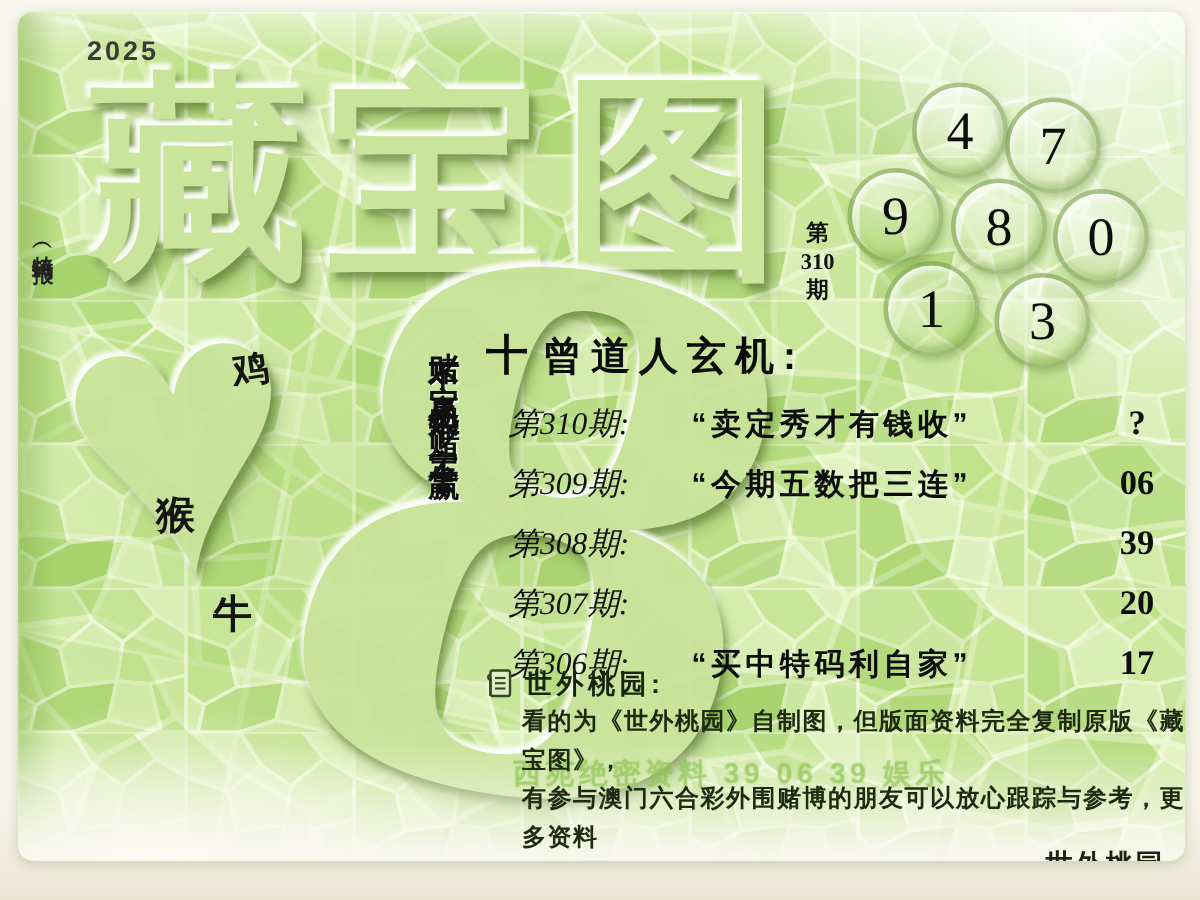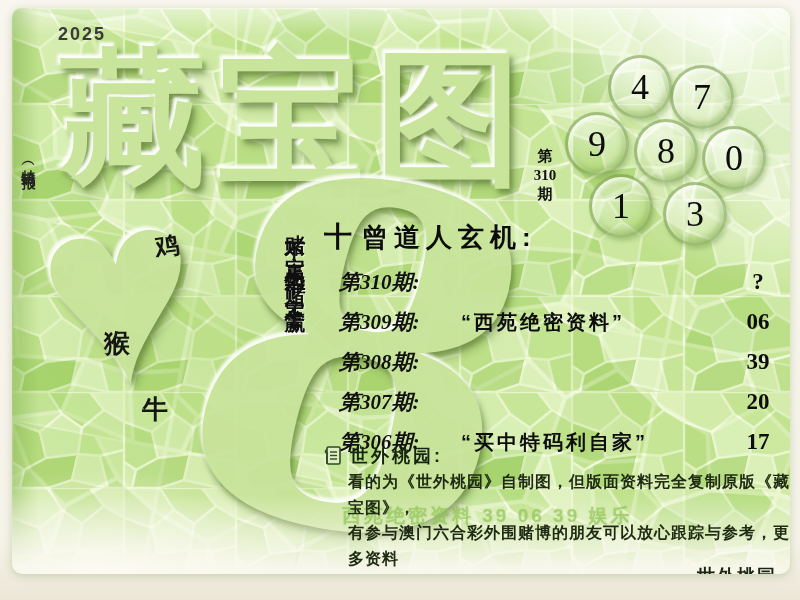--- a/index.html
+++ b/index.html
@@ -94,21 +94,21 @@
   .ball.b4{left:690px;top:118px;}
   .ball.b5{left:577px;top:166px;}
   .ball.b6{left:651px;top:174px;}
   
   .mystery-head{position:absolute;left:312px;top:210px;z-index:3;font-size:26px;font-weight:bold;color:#0c0c0c;letter-spacing:6px;display:flex;align-items:center;}
   .cross{font-size:28px;margin-right:10px;letter-spacing:0;}
   .rows{position:absolute;left:327px;top:254px;z-index:3;width:452px;}
   .row{position:relative;height:40px;display:flex;align-items:center;}
   .row .lab{
     width:108px;font-family:"Liberation Serif","DejaVu Serif",serif;
-    font-size:21px;font-weight:bold;font-style:italic;color:#111;
+    font-size:21px;font-weight:normal;font-style:italic;color:#111;
   }
   .row .phrase{font-size:20px;font-weight:bold;letter-spacing:3px;color:#0d0d0d;margin-left:14px;}
   .row .res{
     position:absolute;right:8px;width:50px;text-align:center;
     font-family:"Liberation Serif","DejaVu Serif",serif;
     font-size:23px;font-weight:bold;color:#0d0d0d;
   }
   
   .notes-head{position:absolute;left:312px;top:436px;z-index:3;display:flex;align-items:center;font-size:18px;font-weight:bold;letter-spacing:3px;color:#15250e;}
   .scroll-ic{width:18px;height:20px;margin-right:8px;}
@@ -193,25 +193,26 @@
 
     <div class="motto">赌不一定赢但不赌一定不赢</div>
 
     <div class="mystery-head">
       <span class="cross">十</span>
       <span>曾道人玄机:</span>
     </div>
     <div class="rows">
       <div class="row">
         <span class="lab">第310期:</span>
+        <span class="phrase">“卖定秀才有钱收”</span>
         <span class="res">?</span>
       </div>
       <div class="row">
         <span class="lab">第309期:</span>
-        <span class="phrase">“西苑绝密资料”</span>
+        <span class="phrase">“今期五数把三连”</span>
         <span class="res">06</span>
       </div>
       <div class="row">
         <span class="lab">第308期:</span>
         <span class="res">39</span>
       </div>
       <div class="row">
         <span class="lab">第307期:</span>
         <span class="res">20</span>
       </div>

